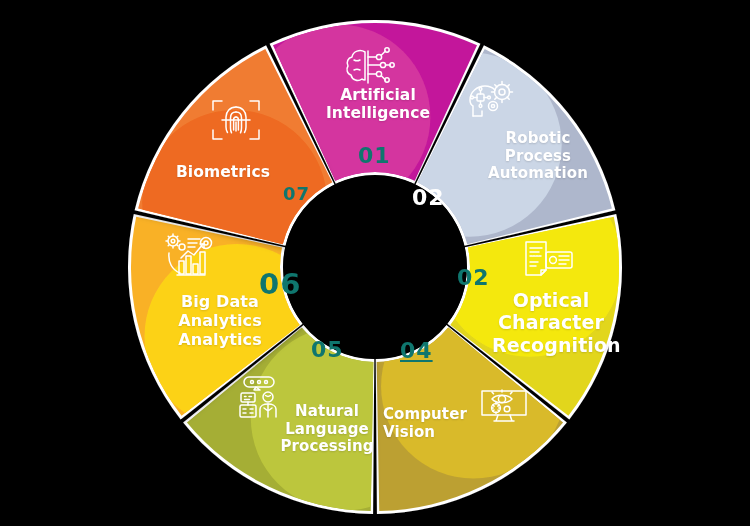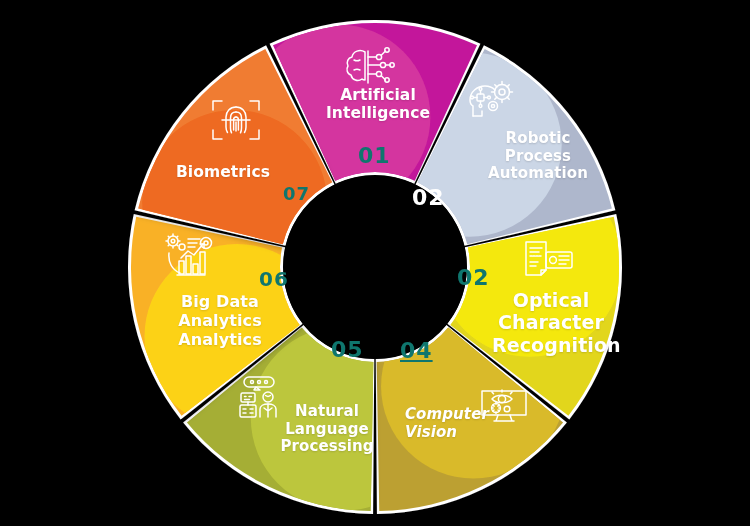--- a/index.html
+++ b/index.html
@@ -196,21 +196,21 @@
       <path d="M4 8h44v24H4z"></path>
       <path d="M20 32l-2 6M32 32l2 6M16 38h20"></path>
       <path d="M14 16c4-5 16-5 20 0-4 5-16 5-20 0z"></path>
       <circle cx="24" cy="16" r="3.6"></circle>
       <path d="M24 7v2M14 9l1.5 1.8M34 9l-1.5 1.8"></path>
       <circle cx="18" cy="25" r="4.4"></circle>
       <path d="M18 19.5v1.6M18 29v1.6M13.6 25h1.6M20.8 25h1.6M15 22l1.1 1.1M20 27l1.1 1.1M21 22l-1.1 1.1M16 27l-1.1 1.1"></path>
       <circle cx="29" cy="26" r="2.8"></circle>
     </svg>
   </div>
-  <div class="seg-label" style="left:405px;top:406px;width:94px;font-size:15px;text-align:left;font-style:italic;">
+  <div class="seg-label" style="left:383px;top:406px;width:94px;font-size:15px;text-align:left;">
     <div>Computer</div>
     <div>Vision</div>
   </div>
   <div class="seg-num" style="left:400px;top:338px;font-size:22px;text-decoration:underline;"><span>04</span></div>
 
   <div class="ic" style="left:236px;top:375px;">
     <svg width="50" height="46" viewBox="0 0 50 46" fill="none" stroke="#fff" stroke-width="1.5" stroke-linecap="round" stroke-linejoin="round">
       <rect x="8" y="2" width="30" height="10" rx="5"></rect>
       <circle cx="16" cy="7" r="1.5"></circle>
         <circle cx="23" cy="7" r="1.5"></circle>
@@ -225,21 +225,21 @@
       <path d="M29.6 20.5c1.6 1.2 3.2 1.2 4.8 0"></path>
       <path d="M24 42v-8c0-3 3.5-5 8-5s8 2 8 5v8"></path>
       <path d="M32 29v13M28 33l4 3 4-3"></path>
     </svg>
   </div>
   <div class="seg-label" style="left:272px;top:403px;width:110px;font-size:15px;">
     <div>Natural</div>
     <div>Language</div>
     <div>Processing</div>
   </div>
-  <div class="seg-num" style="left:311px;top:337px;font-size:22px;margin-left:20px;"><span>05</span></div>
+  <div class="seg-num" style="left:311px;top:337px;font-size:22px;"><span>05</span></div>
 
   <div class="ic" style="left:163px;top:233px;">
     <svg width="56" height="46" viewBox="0 0 56 46" fill="none" stroke="#fff" stroke-width="1.5" stroke-linecap="round" stroke-linejoin="round">
       <circle cx="10" cy="8" r="5"></circle>
         <circle cx="10" cy="8" r="1.8"></circle>
       <path d="M10 1v1.8M10 13.2V15M3 8h1.8M15.2 8H17M5.2 3.2l1.3 1.3M13.5 11.5l1.3 1.3M14.8 3.2l-1.3 1.3M6.5 11.5l-1.3 1.3"></path>
       <circle cx="19" cy="14" r="3"></circle>
       <path d="M25 6h12M25 10h9M25 14h7"></path>
       <circle cx="43" cy="10" r="5.5"></circle>
         <circle cx="43" cy="10" r="2"></circle>
@@ -251,21 +251,21 @@
       <rect x="37" y="19" width="5" height="22"></rect>
       <path d="M18 25l7-7 6 4 9-11"></path>
       <path d="M37 11h4v4"></path>
     </svg>
   </div>
   <div class="seg-label" style="left:164px;top:293px;width:112px;font-size:16px;">
     <div>Big Data</div>
     <div>Analytics</div>
     <div>Analytics</div>
   </div>
-  <div class="seg-num" style="left:259px;top:267px;font-size:20px;"><span>06</span></div>
+  <div class="seg-num" style="left:259px;top:267px;font-size:29px;"><span>06</span></div>
 
   <div class="ic" style="left:210px;top:96px;">
     <svg width="52" height="48" viewBox="0 0 52 48" fill="none" stroke="#fff" stroke-width="1.5" stroke-linecap="round" stroke-linejoin="round">
       <path d="M3 14V5h9M40 5h9v9M49 34v9h-9M12 43H3v-9"></path>
       <path d="M26 11c-6 0-10 4.5-10 10v10c0 2 .5 4 1.5 5.5"></path>
       <path d="M26 11c6 0 10 4.5 10 10v10c0 2-.5 4-1.5 5.5"></path>
       <path d="M26 16c-3.5 0-5.5 2.5-5.5 6v10c0 2 .4 3.6 1 4.8"></path>
       <path d="M26 16c3.5 0 5.5 2.5 5.5 6v10c0 2-.4 3.6-1 4.8"></path>
       <path d="M26 21c-1.6 0-2.4 1.2-2.4 3v10"></path>
       <path d="M26 21c1.6 0 2.4 1.2 2.4 3v10"></path>

